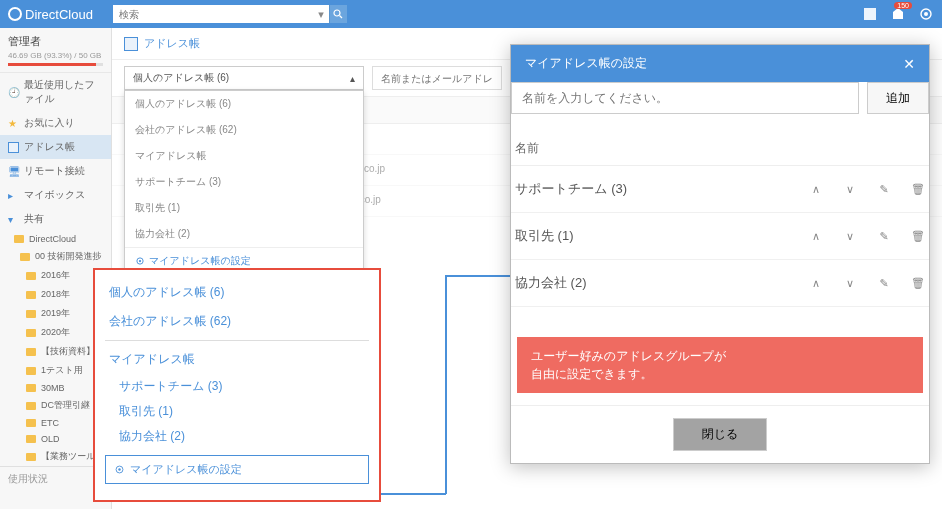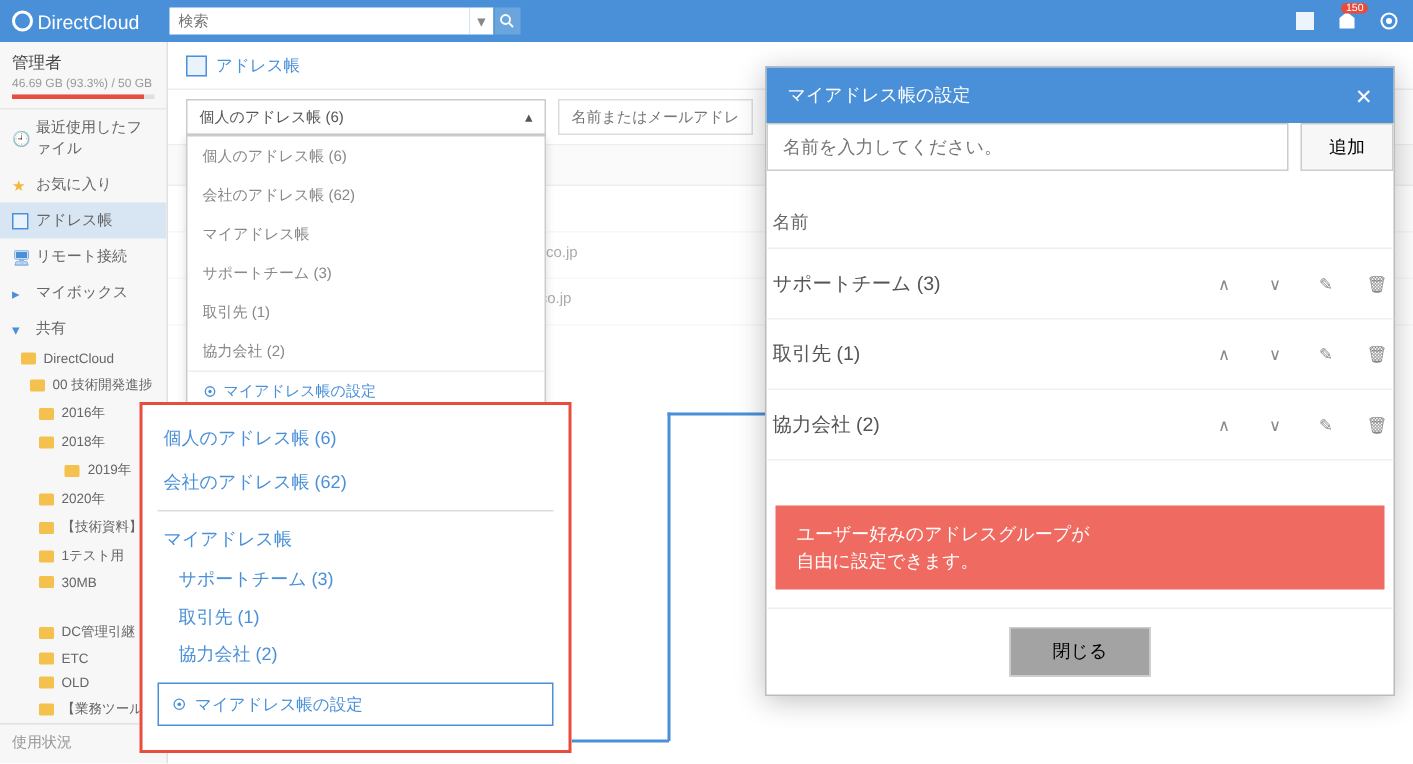--- a/index.html
+++ b/index.html
@@ -161,41 +161,41 @@
           <span>00 技術開発進捗</span>
         </div>
         <div class="sb-item" style="padding-left: 20px;">
           <span class="folder-ic"></span>
           <span>2016年</span>
         </div>
         <div class="sb-item" style="padding-left: 20px;">
           <span class="folder-ic"></span>
           <span>2018年</span>
         </div>
-        <div class="sb-item" style="padding-left: 20px; justify-content: center;">
+        <div class="sb-item" style="padding-left: 20px;">
           <span class="folder-ic"></span>
           <span>2019年</span>
         </div>
         <div class="sb-item" style="padding-left: 20px; align-items: center;">
           <span class="folder-ic"></span>
           <span>2020年</span>
         </div>
         <div class="sb-item" style="padding-left: 20px;">
           <span class="folder-ic"></span>
           <span>【技術資料】</span>
         </div>
         <div class="sb-item" style="padding-left: 20px;">
           <span class="folder-ic"></span>
           <span>1テスト用</span>
         </div>
         <div class="sb-item" style="padding-left: 20px;">
           <span class="folder-ic"></span>
           <span>30MB</span>
         </div>
-        <div class="sb-item" style="padding-left: 20px; margin-top: 16px;">
+        <div class="sb-item" style="padding-left: 20px;">
           <span class="folder-ic"></span>
           <span>DC管理引継</span>
         </div>
         <div class="sb-item" style="padding-left: 20px;">
           <span class="folder-ic"></span>
           <span>ETC</span>
         </div>
         <div class="sb-item" style="padding-left: 20px;">
           <span class="folder-ic"></span>
           <span>OLD</span>

